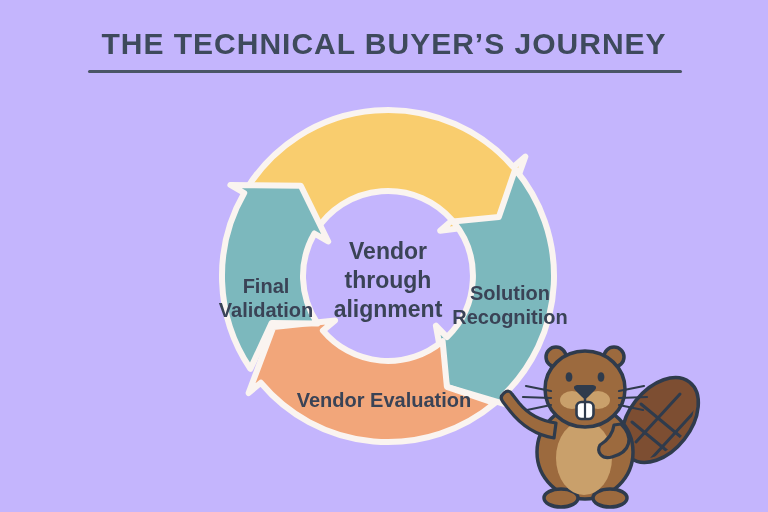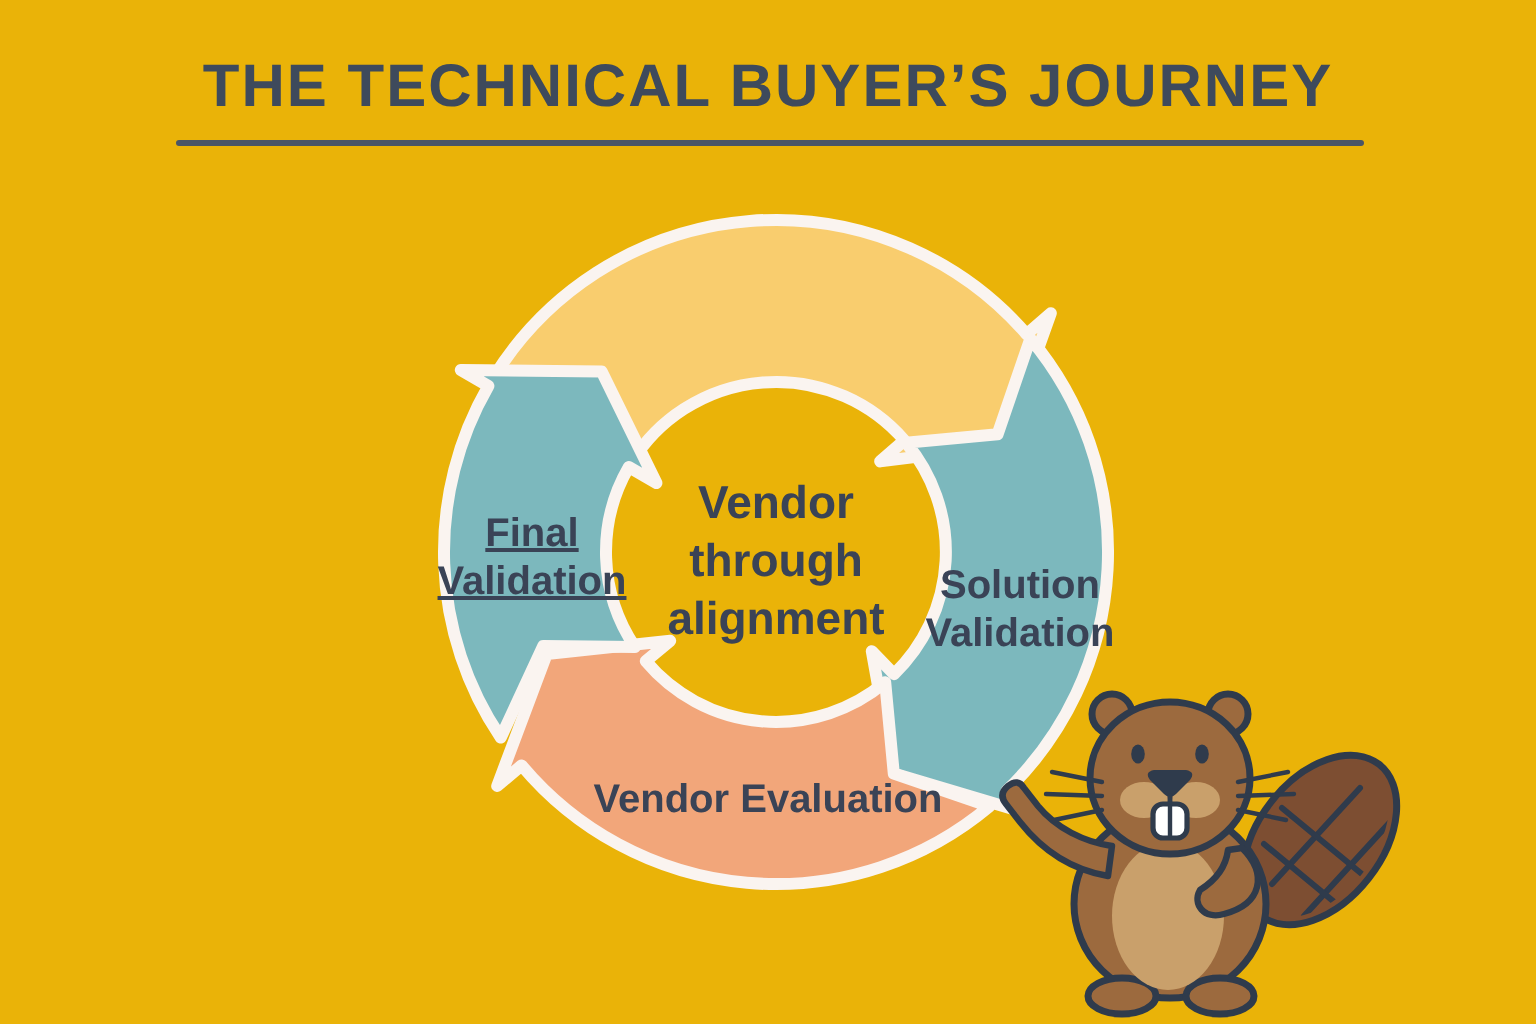--- a/index.html
+++ b/index.html
@@ -1,38 +1,38 @@
 <!DOCTYPE html>
 <html><head>
 <meta charset="utf-8">
 <style>
   * { margin: 0; padding: 0; box-sizing: border-box; }
   html, body { width: 768px; height: 512px; overflow: hidden; }
   body { font-family: "Liberation Sans", sans-serif; background: #faf4f0; }
   .canvas {
-    position: relative; width: 768px; height: 512px; background: #eab308;
+    position: relative; width: 768px; height: 512px; background: #c4b5fd;
   }
   .title {
     position: absolute; top: 27px; left: 0; width: 768px;
     text-align: center; font-size: 30px; font-weight: 800;
     letter-spacing: 1px; color: #3e4a5c;
   }
   .title-underline {
     position: absolute; top: 70px; left: 88px; width: 594px; height: 3px;
     background: #4a5566; border-radius: 2px;
   }
   .diagram-svg { position: absolute; top: 0; left: 0; width: 768px; height: 512px; }
   .stage-label {
     position: absolute; text-align: center; font-weight: 700;
     font-size: 20px; line-height: 1.22; color: #3a4356;
   }
   .stage-label.pos-top    { left: 298px; top: 133px; width: 180px; }
   .stage-label.pos-right  { left: 440px; top: 281px; width: 140px; }
   .stage-label.pos-bottom { left: 294px; top: 388px; width: 180px; }
-  .stage-label.pos-left   { left: 201px; top: 255px; width: 130px; text-decoration: underline; }
+  .stage-label.pos-left   { left: 201px; top: 274px; width: 130px; }
   .center-label {
     position: absolute; left: 313px; top: 237px; width: 150px;
     text-align: center; font-weight: 700; font-size: 23px;
     line-height: 1.27; color: #3a4356;
   }
 </style>
 </head>
 <body>
 
 <div class="canvas">
@@ -92,19 +92,19 @@
         <path d="M 585 398 L 585 403" stroke="#2f3b4c" stroke-width="2.4" fill="none"></path>
         <rect x="576.5" y="402" width="17" height="17" rx="5" stroke="#2f3b4c" stroke-width="2.6" fill="#ffffff"></rect>
         <path d="M 585 403 L 585 418" stroke="#2f3b4c" stroke-width="2.2" fill="none"></path>
       </g>
 
       <path d="M 551 391 L 526 386 M 551 398 L 523 397 M 551 405 L 527 410" stroke="#2f3b4c" stroke-width="2.2" fill="none"></path>
       <path d="M 619 391 L 644 386 M 619 398 L 647 397 M 619 405 L 643 410" stroke="#2f3b4c" stroke-width="2.2" fill="none"></path>
     </g>
   </svg>
 
-  <div class="stage-label pos-right">Solution Validation</div>
+  <div class="stage-label pos-right">Solution Recognition</div>
   <div class="stage-label pos-bottom">Vendor Evaluation</div>
   <div class="stage-label pos-left">Final Validation</div>
 
   <div class="center-label">Vendor through alignment</div>
 
 </div>
 
 </body></html>

